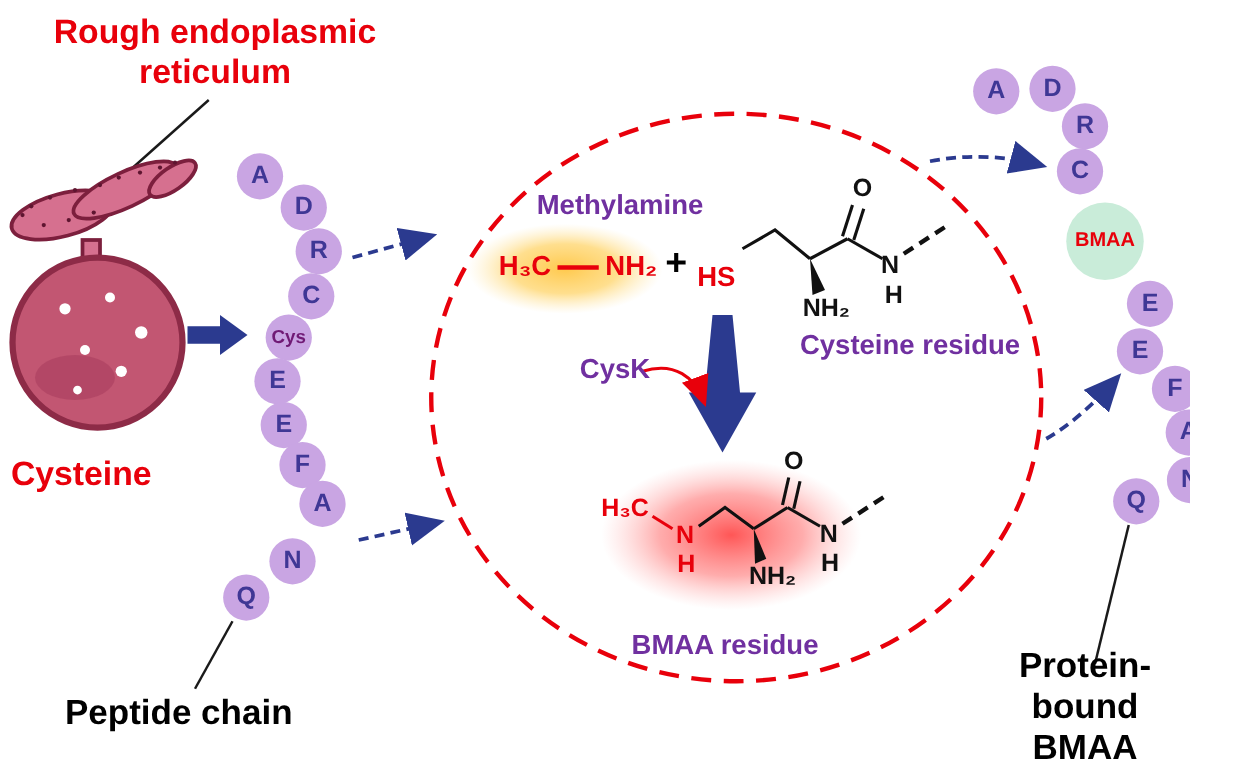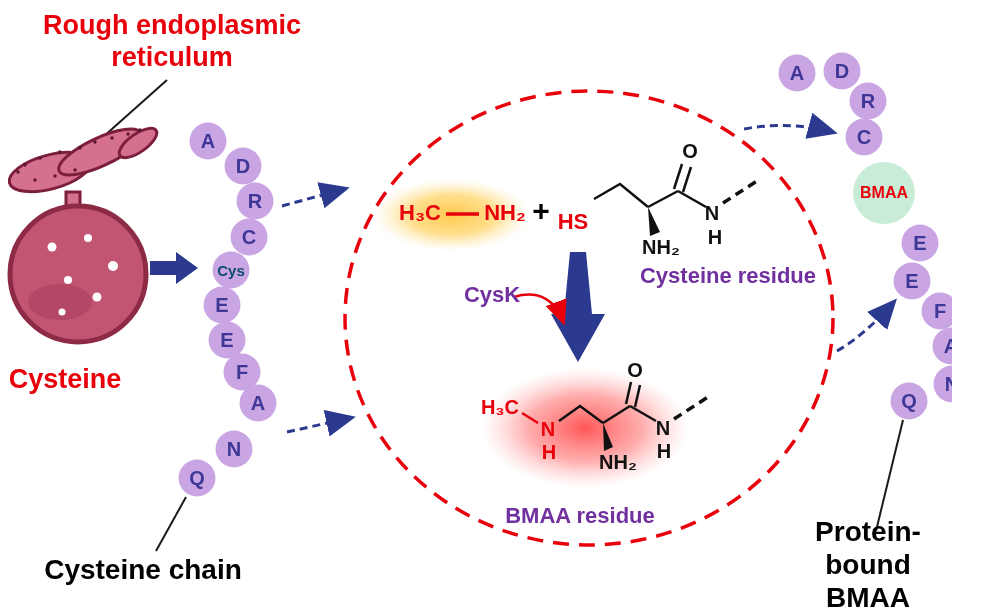--- a/index.html
+++ b/index.html
@@ -10,21 +10,21 @@
   .lbl-red    { color:#e8000b; font-weight:bold; font-size:27px; line-height:1.18; text-align:center; }
   .lbl-black  { color:#000000; font-weight:bold; font-size:28px; line-height:1.18; text-align:center; }
   .lbl-purple { color:#7030a0; font-weight:bold; font-size:22px; text-align:center; }
   .chem     { font-weight:bold; font-size:20px; color:#111111; }
   .chem-red { color:#e8000b; }
   .chem-lg  { font-size:22px; }
   .plus     { font-size:30px; font-weight:bold; color:#000000; }
   .bead { position:absolute; transform:translate(-50%,-50%); width:37px; height:37px; border-radius:50%;
           background:#c9a5e3; color:#3f3795; font-weight:bold; font-size:20px;
           display:flex; align-items:center; justify-content:center; }
-  .bead.cys { font-size:15px; color:#0c4a6e; }
+  .bead.cys { font-size:15px; color:#701a75; }
   .bead.big { width:62px; height:62px; background:#c9ecd9; color:#e8000b; font-size:16px; }
 </style>
 </head>
 <body>
 
 <div class="stage">
 
   <svg class="overlay" width="1002" height="610" viewBox="0 0 1002 610">
     <defs>
       <marker id="navyArrow" markerWidth="12" markerHeight="10" refX="8" refY="4.5" orient="auto">
@@ -125,24 +125,25 @@
       <line x1="626" y1="404" x2="631" y2="382"></line>
       <line x1="635" y1="407" x2="640" y2="385"></line>
       <path d="M630,406 L656,421"></path>
       <line x1="674" y1="419" x2="708" y2="397" stroke-width="3.5" stroke-dasharray="9 6"></line>
     </g>
   </svg>
 
   <div class="ctr lbl-red" style="left:172px; top:42px;">Rough endoplasmic
 reticulum</div>
   <div class="ctr lbl-red" style="left:65px;  top:380px;">Cysteine</div>
-  <div class="ctr lbl-black" style="left:143px; top:570px;">Cysteine chain</div>
+  <div class="ctr lbl-black" style="left:143px; top:570px;">Peptide chain</div>
   <div class="ctr lbl-black" style="left:868px; top:565px;">Protein-bound
 BMAA</div>
 
+  <div class="ctr lbl-purple" style="left:496px; top:164px;">Methylamine</div>
   <div class="ctr lbl-purple" style="left:728px; top:276px;">Cysteine residue</div>
   <div class="ctr lbl-purple" style="left:492px; top:295px;">CysK</div>
   <div class="ctr lbl-purple" style="left:580px; top:516px;">BMAA residue</div>
 
   <span class="ctr chem chem-red chem-lg" style="left:420px; top:213px;">H₃C</span>
   <span class="ctr chem chem-red chem-lg" style="left:505px; top:213px;">NH₂</span>
   <span class="ctr plus" style="left:541px; top:211px;">+</span>
 
   <span class="ctr chem chem-red chem-lg" style="left:573px; top:222px;">HS</span>
   <span class="ctr chem" style="left:690px; top:151px;">O</span>

